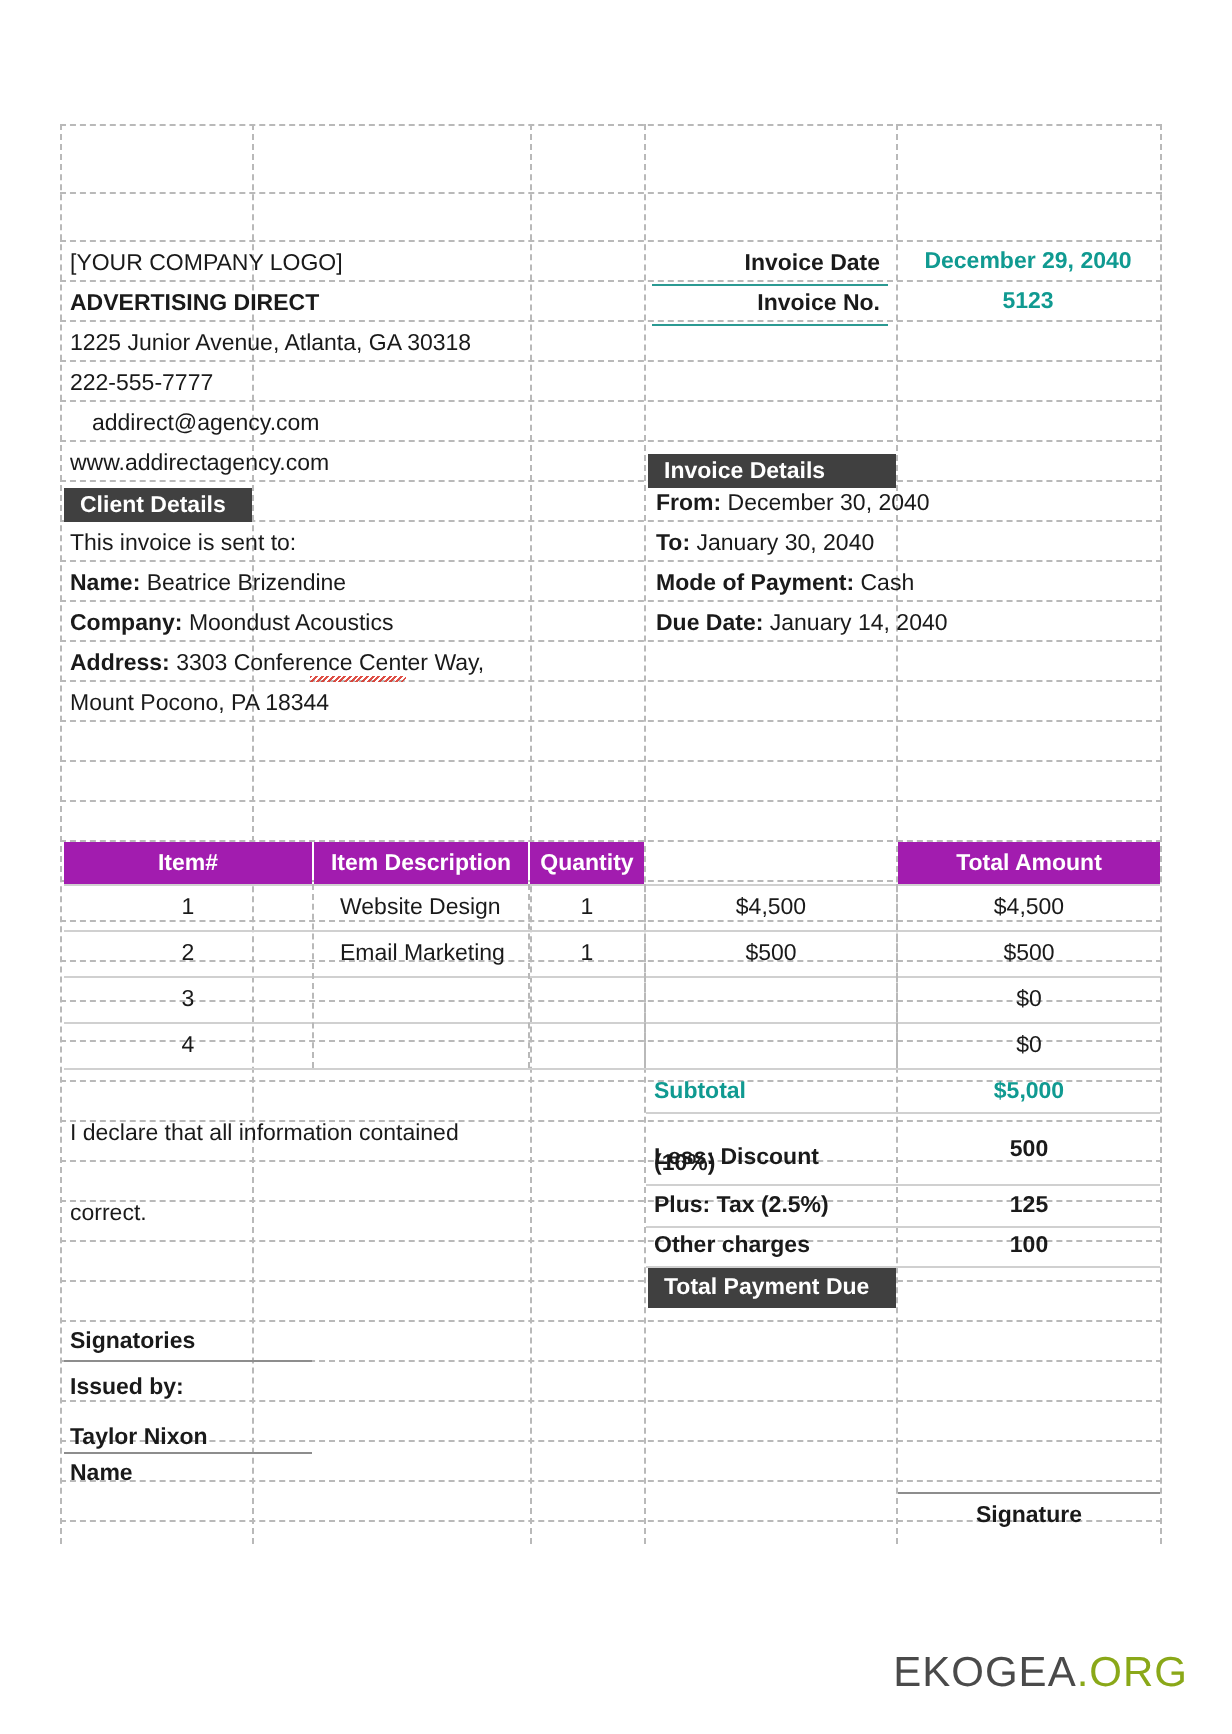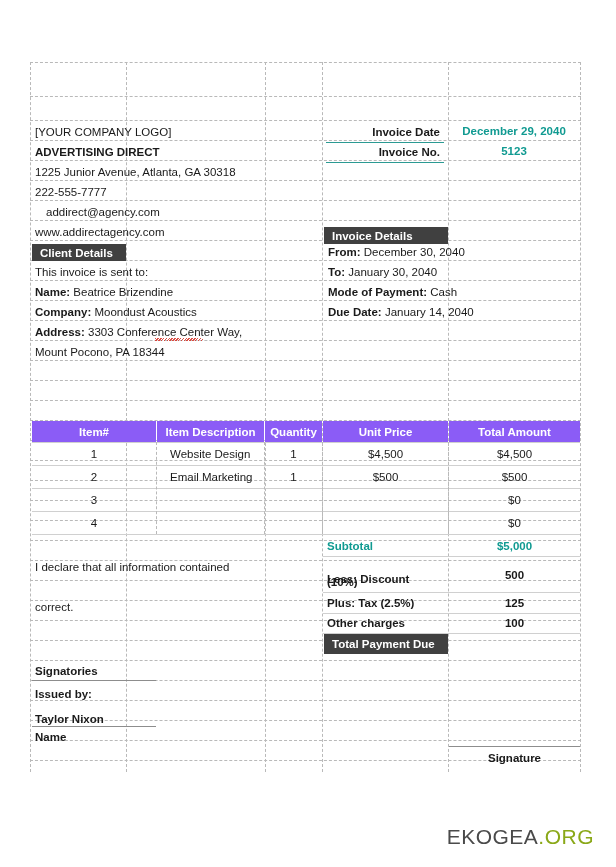--- a/index.html
+++ b/index.html
@@ -93,21 +93,21 @@
   }
   .rule-gray {
     position: absolute;
     height: 0;
     border-top: 1px solid #8d8d8d;
   }
 
   
   .tbl-head {
     position: absolute;
-    background: #8b5cf6;
+    background: #a21caf;
     color: #fff;
     font-weight: bold;
     font-size: 11.5px;
     display: flex;
     align-items: center;
     justify-content: center;
     height: 21px;
   }
   .tbl-sep {
     position: absolute;
@@ -269,23 +269,20 @@
 
     <div class="tbl-head" style="left:2px;   top:359px; width:124px;">
       <span>Item#</span>
     </div>
     <div class="tbl-head" style="left:127px; top:359px; width:107px;">
       <span>Item Description</span>
     </div>
     <div class="tbl-head" style="left:235px; top:359px; width:57px;">
       <span>Quantity</span>
     </div>
-    <div class="tbl-head" style="left:293px; top:359px; width:125px;">
-      <span>Unit Price</span>
-    </div>
     <div class="tbl-head" style="left:419px; top:359px; width:131px;">
       <span>Total Amount</span>
     </div>
 
     <div class="cell ctr" style="left:2px;  top:385px; width:124px;">1</div>
     <div class="cell" style="left:140px;top:385px;">Website Design</div>
     <div class="cell ctr" style="left:235px;top:385px; width:57px;">1</div>
     <div class="cell ctr" style="left:293px;top:385px; width:125px;">$4,500</div>
     <div class="cell ctr" style="left:419px;top:385px; width:131px;">$4,500</div>
 

